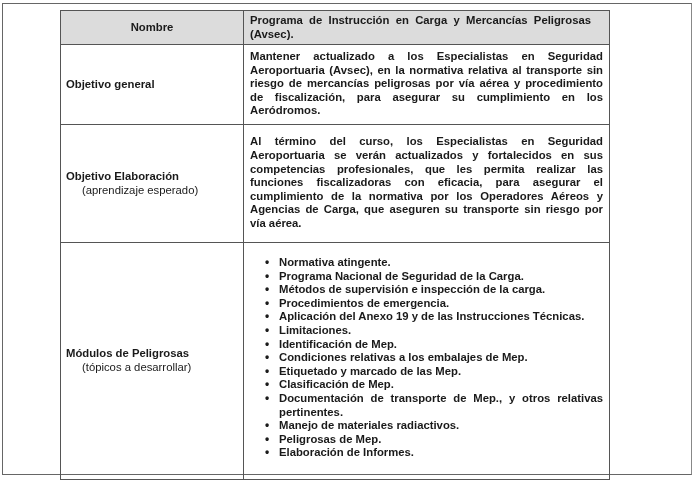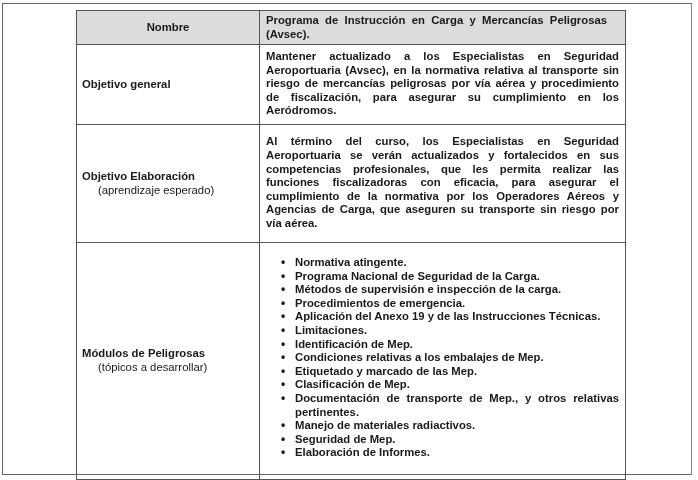--- a/index.html
+++ b/index.html
@@ -1,20 +1,20 @@
 <!DOCTYPE html>
 <html><head>
 <meta charset="utf-8">
 <style>
   html, body { margin: 0; padding: 0; background: #ffffff; }
   body { width: 698px; height: 480px; position: relative; overflow: hidden;
          font-family: "Liberation Sans", sans-serif; color: #1a1a1a; }
   .outer-frame { position: absolute; left: 2px; top: 3px; width: 690px; height: 472px;
                  border: 1px solid #666; box-sizing: border-box; border-right-color:#888; }
-  table.doc { position: absolute; left: 76px; top: 10px; width: 550px;
+  table.doc { position: absolute; left: 60px; top: 10px; width: 550px;
               border-collapse: collapse; font-size: 11.3px; line-height: 13.6px; }
   table.doc td { border: 1.5px solid #555; vertical-align: middle; }
   td.label { width: 177px; padding: 0 0 0 5px; }
   td.content { padding: 3px 6px 4px 6px; text-align: justify; font-weight: bold; }
   tr.header td { background: #dcdcdc; height: 29px; font-weight: bold; }
   tr.header td.label { text-align: center; padding: 0; }
   tr.header td.content { padding: 2px 18px 2px 6px; }
   tr.row-general td { height: 72px; }
   tr.row-especifico td { height: 110px; }
   tr.row-modulos td { height: 219px; }
@@ -61,19 +61,19 @@
         <li>Métodos de supervisión e inspección de la carga.</li>
         <li>Procedimientos de emergencia.</li>
         <li>Aplicación del Anexo 19 y de las Instrucciones Técnicas.</li>
         <li>Limitaciones.</li>
         <li>Identificación de Mep.</li>
         <li>Condiciones relativas a los embalajes de Mep.</li>
         <li>Etiquetado y marcado de las Mep.</li>
         <li>Clasificación de Mep.</li>
         <li>Documentación de transporte de Mep., y otros relativas pertinentes.</li>
         <li>Manejo de materiales radiactivos.</li>
-        <li>Seguridad de Mep.</li>
+        <li>Peligrosas de Mep.</li>
         <li>Elaboración de Informes.</li>
       </ul>
     </td>
   </tr>
 </tbody>
   </table>
 
 </body></html>

